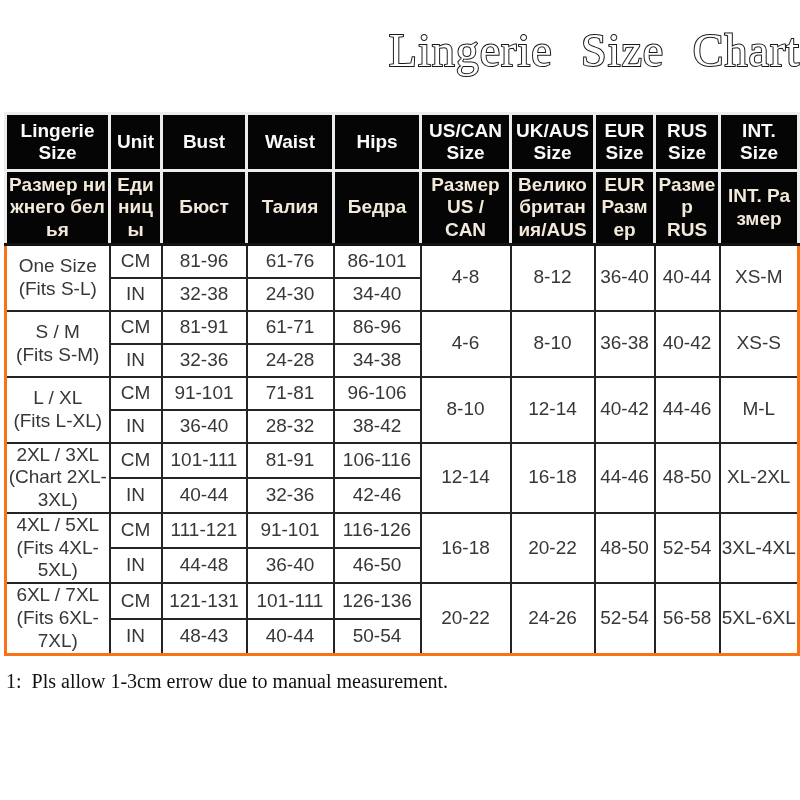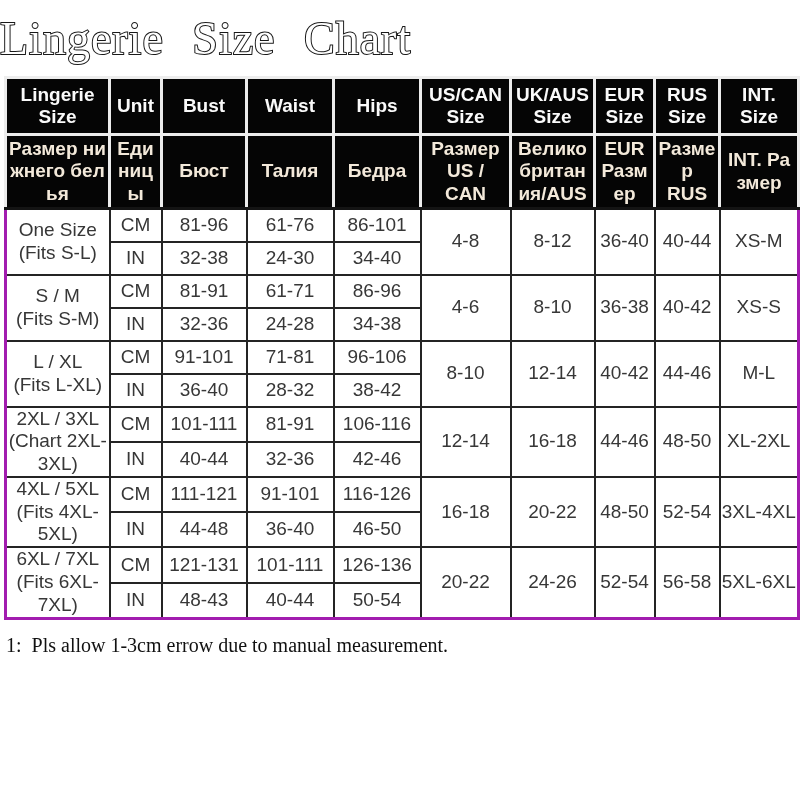--- a/index.html
+++ b/index.html
@@ -1,39 +1,40 @@
 <!DOCTYPE html>
 <html><head>
 <meta charset="utf-8">
 <style>
   * { margin: 0; padding: 0; box-sizing: border-box; }
   html, body { width: 800px; background: #ffffff; font-family: "Liberation Sans", sans-serif; }
   body { height: 800px; overflow: hidden; }
 
   .page-title {
-    text-align: left;
-    margin-top: 12px;
+    text-align: right;
+    margin-top: 24px;
     height: 64px;
     font-family: "Liberation Serif", serif;
     font-size: 46px;
     font-weight: normal;
     letter-spacing: 1px;
     word-spacing: 16px;
     color: #ffffff;
     -webkit-text-stroke: 2px #1a1a1a;
     paint-order: stroke fill;
     text-shadow: 0 0 1px #1a1a1a;
   }
 
   table.size-chart {
     border-collapse: collapse;
     table-layout: fixed;
     width: 793px;
     margin-left: 4px;
-    border: 3px solid #a21caf;
+    border: 3px solid #f97316;
+    margin-top: 24px;
   }
 
   th {
     background: #050505;
     color: #fafafa;
     font-weight: bold;
     font-size: 19px;
     line-height: 1.18;
     text-align: center;
     vertical-align: middle;

